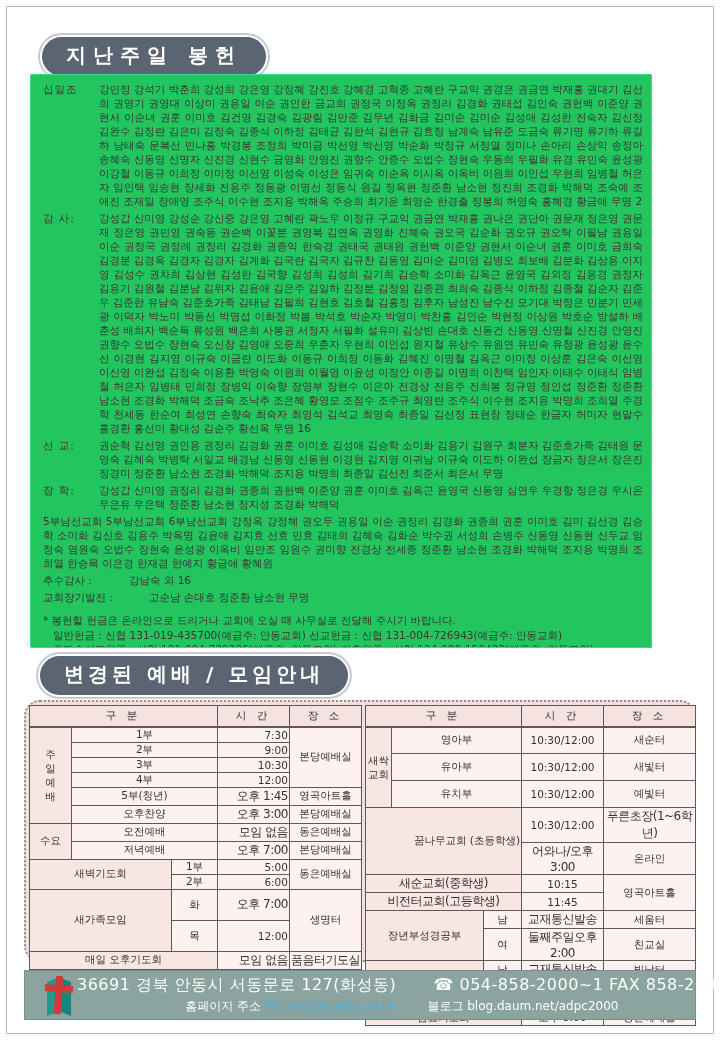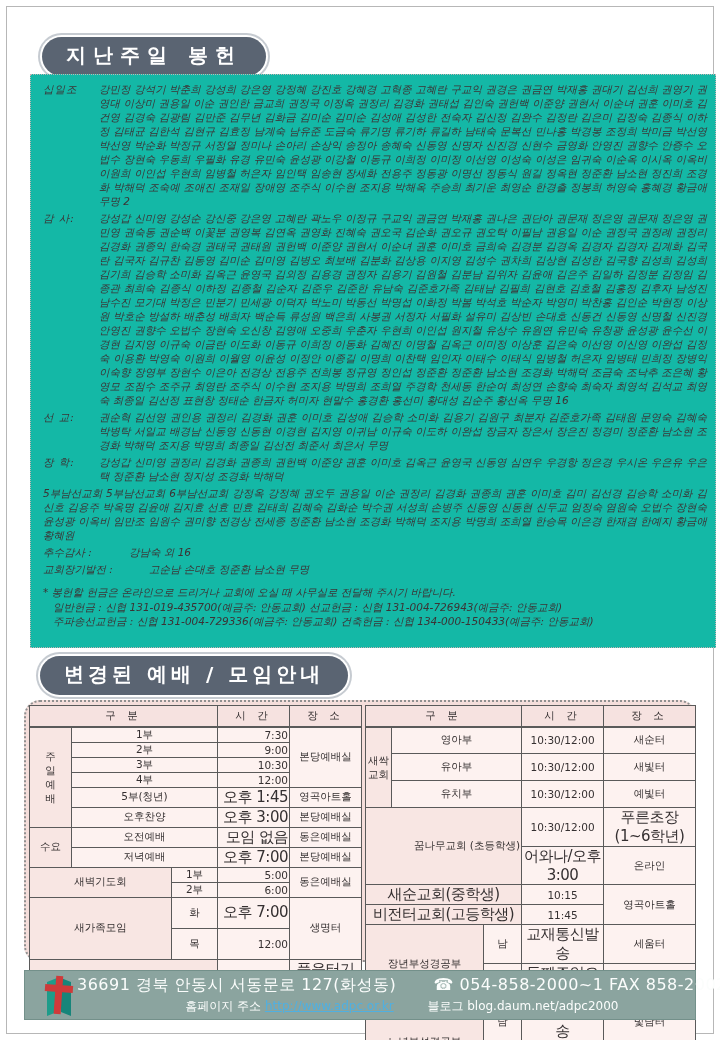--- a/index.html
+++ b/index.html
@@ -13,23 +13,23 @@
   .badge{
     display:inline-block;background:#5a6472;color:#ffffff;border-radius:22px;
     padding:5px 24px 7px 24px;font-weight:bold;font-size:20px;letter-spacing:7px;
     box-shadow:0 0 0 2px #ffffff,0 0 0 4px #c6cbd1;
   }
   .badge-wrap1{position:absolute;left:42px;top:16px;margin-top:21px;}
   .badge-wrap2{position:absolute;left:40px;top:656px;z-index:2;}
 
   
   .off-box{
-    position:absolute;left:30px;top:74px;width:686px;height:574px;box-sizing:border-box;
-    background:#14b8a6;border:1px dotted #c2b4b4;padding:7px 8px 4px 12px;
-    font-size:10.5px;line-height:14px;overflow:hidden;font-style:italic;
+    position:absolute;left:30px;top:74px;width:622px;height:574px;box-sizing:border-box;
+    background:#22c55e;border:1px dotted #c2b4b4;padding:7px 8px 4px 12px;
+    font-size:10.5px;line-height:14px;overflow:hidden;
   }
   .off-row{display:flex;margin-bottom:3px;}
   .off-label{flex:none;width:56px;letter-spacing:1px;}
   .off-text{flex:1;text-align:justify;}
   .off-kv{display:flex;margin-bottom:3px;}
   .k1{flex:none;width:86px;}
   .k2{flex:none;width:106px;}
   .k3{flex:none;width:118px;}
   .notice{margin-top:9px;}
   .notice-line{margin-left:10px;line-height:14.5px;}
@@ -40,27 +40,27 @@
     position:absolute;left:24px;top:700px;width:672px;height:262px;box-sizing:border-box;
     background:#f5dedb;border:2px dotted #909090;border-radius:16px;
     padding:3px;display:flex;gap:3px;
   }
   table{border-collapse:collapse;table-layout:fixed;width:50%;height:254px;}
   td,th{
     border:1px solid #5a5a5a;font-size:10.5px;font-weight:normal;
     text-align:center;vertical-align:middle;color:#353031;background:#fdf2f0;
     padding:0 1px;overflow:hidden;
   }
-  th{background:#f6e2e0;letter-spacing:4px;border-bottom:2px solid #5a5a5a;}
+  th{background:#f6e2e0;letter-spacing:4px;border-bottom:2px solid #5a5a5a;font-family:Liberation Serif, serif;}
   .grp{background:#f8e6e3;}
   .vcell{padding:0 12px;word-break:break-all;line-height:1.35;}
   .vcell2{padding:8px 2px;word-break:break-all;line-height:1.35;}
   .wrapcell{word-break:keep-all;line-height:1.3;text-align:right;}
   .tr{text-align:right;}
-  .sm{font-size:15px;letter-spacing:-0.5px;}
+  .sm{font-size:12px;letter-spacing:-0.5px;}
   tr.hd{height:21px;} tr.tall{height:31px;} tr.mid{height:27px;}
 
   
   .footer{
     position:absolute;left:24px;top:970px;width:672px;height:50px;box-sizing:border-box;
     background:#8ba49f;border:1px solid #73908a;display:flex;align-items:center;
   }
   .logo{flex:none;margin-left:16px;width:36px;height:42px;}
   .footer-text{flex:1;text-align:center;color:#fbfdfc;}
   .f-line1{font-size:16px;letter-spacing:0.5px;white-space:nowrap;}

